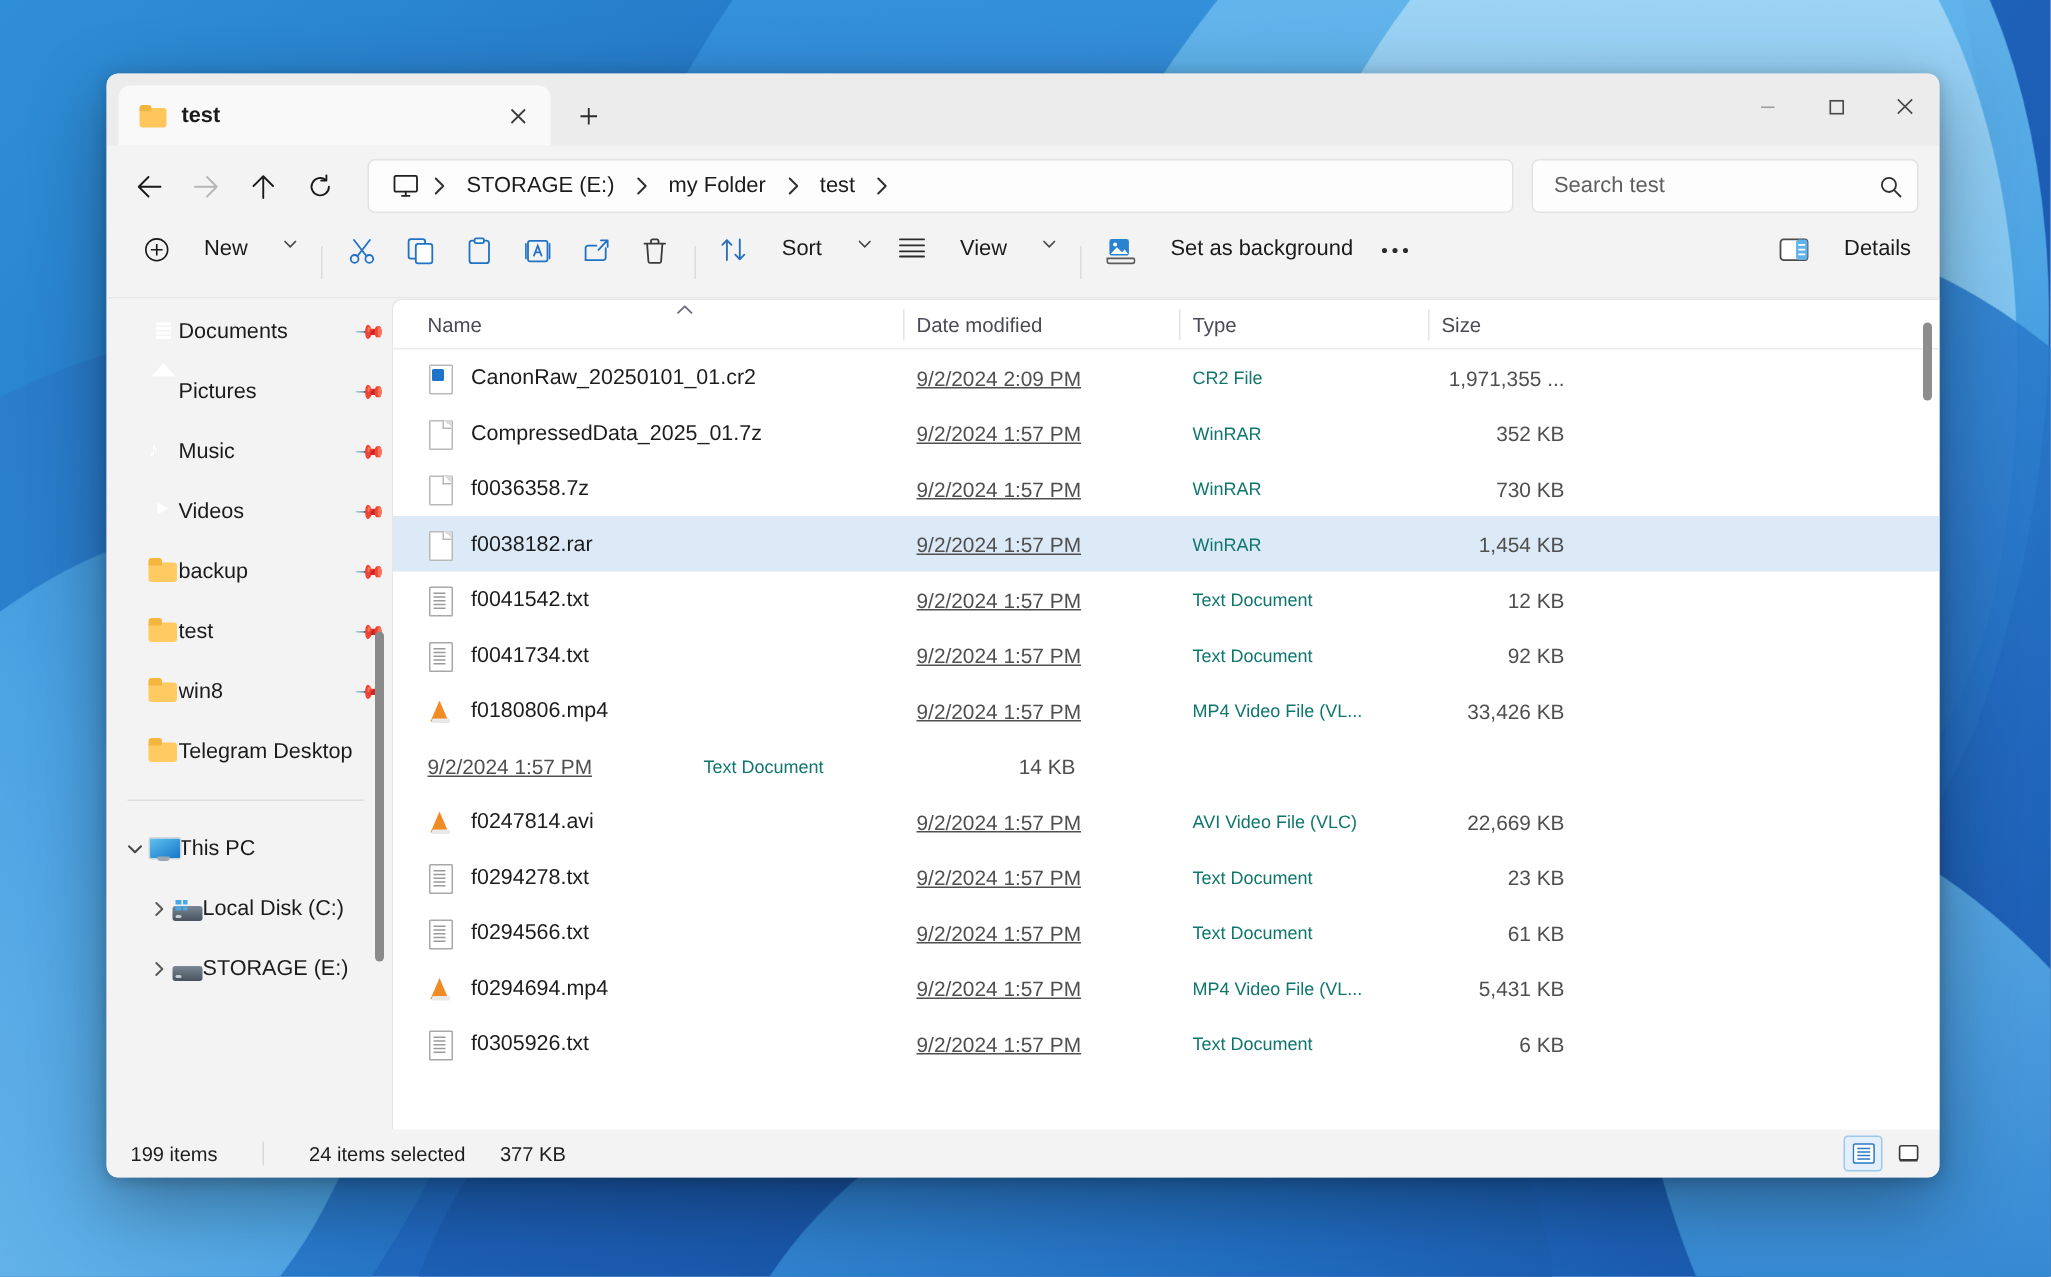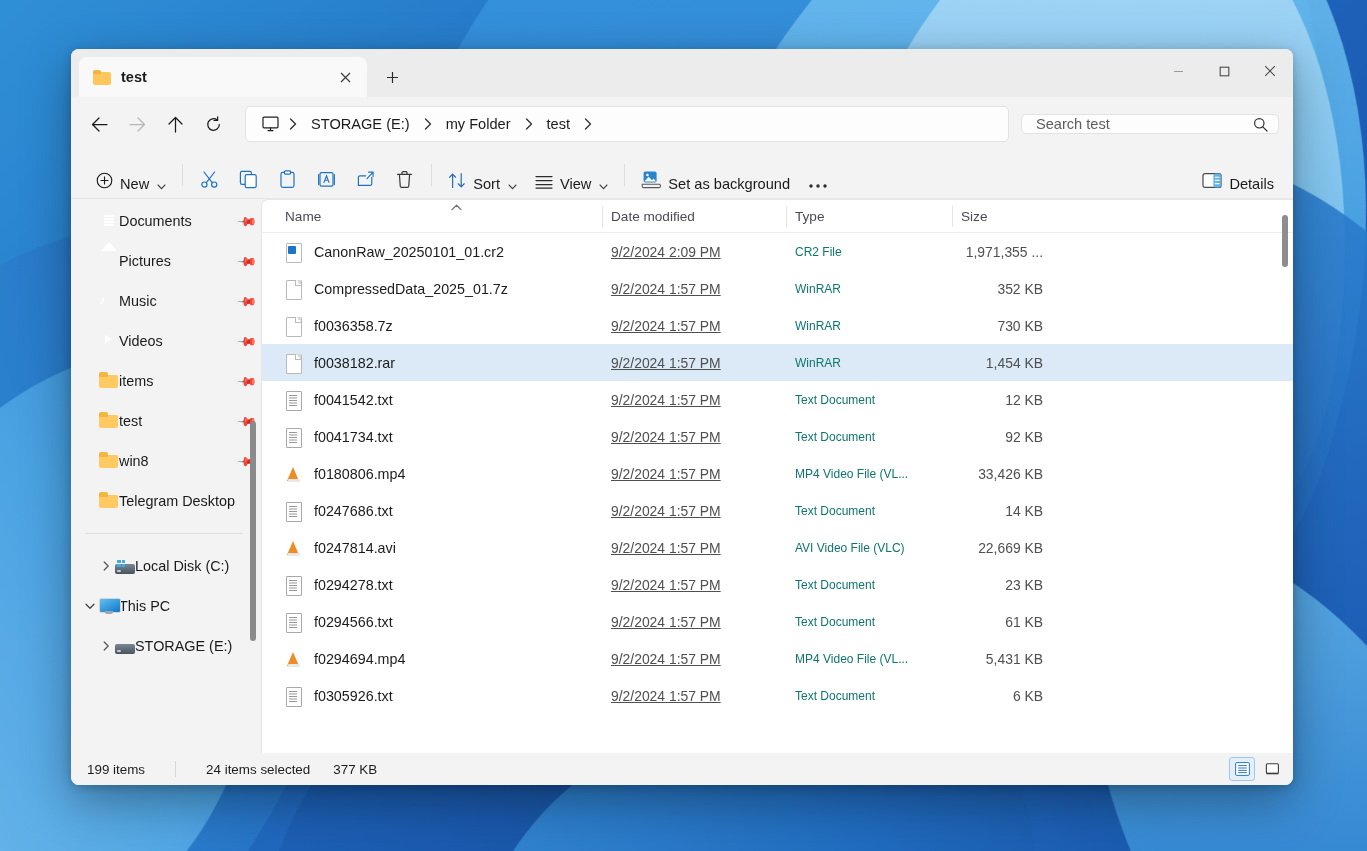--- a/index.html
+++ b/index.html
@@ -148,21 +148,21 @@
   .crumb {
     font-size: 14.6px; color: #1b1b1b;
     padding: 4px 9px; border-radius: 4px;
     white-space: nowrap;
   }
   .crumb-sep {
     color: #3a3a3a; font-size: 13px;
     padding: 0 3px; display: flex; align-items: center;
   }
   .searchbox {
-    width: 258px; height: 20px; margin-left: 10px;
+    width: 258px; height: 36px; margin-left: 10px;
     background: #fdfdfd;
     border: 1px solid #e2e2e2;
     border-radius: 5px;
     display: flex; align-items: center;
     padding: 0 10px 0 14px;
     flex: none;
   }
   .search-text { flex: 1; font-size: 14.6px; color: #5d5d5d; }
   .search-ico { color: #303030; display: flex; align-items: center; }
 
@@ -170,22 +170,22 @@
   .cmdbar {
     height: 48px;
     background: #f3f3f3;
     display: flex; align-items: center;
     padding: 0 10px 0 16px;
     flex: none;
     border-bottom: 1px solid #e7e7e7;
   }
   .cmd {
     height: 34px;
-    display: flex; align-items: flex-end;
-    gap: 7px;
+    display: flex; align-items: flex-start;
+    gap: 23px;
     padding: 0 9px;
     border-radius: 5px;
     color: #1a1a1a;
     font-size: 14.6px;
     white-space: nowrap;
   }
   .cmd.icononly { padding: 0 10px; }
   .cmd .chev { font-size: 10px; color: #444; margin-left: 1px; }
   .cmd-sep { width: 1px; height: 22px; background: #dcdcdc; margin: 0 7px; }
   .spacer { flex: 1; }
@@ -694,21 +694,21 @@
       <div class="nav-item">
         <span class="nav-exp"></span>
         <span class="nav-ico"><span class="ico-video"></span></span>
         <span class="nav-label">Videos</span>
         <span class="pin">📌</span>
       </div>
 
       <div class="nav-item">
         <span class="nav-exp"></span>
         <span class="nav-ico ico-folder"></span>
-        <span class="nav-label">items</span>
+        <span class="nav-label">backup</span>
         <span class="pin">📌</span>
       </div>
 
       <div class="nav-item">
         <span class="nav-exp"></span>
         <span class="nav-ico ico-folder"></span>
         <span class="nav-label">test</span>
         <span class="pin">📌</span>
       </div>
 
@@ -719,48 +719,48 @@
         <span class="pin">📌</span>
       </div>
 
       <div class="nav-item">
         <span class="nav-exp"></span>
         <span class="nav-ico ico-folder"></span>
         <span class="nav-label">Telegram Desktop</span>
       </div>
 
       <div class="nav-sep"></div>
+
+      <div class="nav-item">
+        <span class="nav-exp">
+          <svg width="10" height="7" viewBox="0 0 10 7">
+              <path d="M1 1.2 L5 5.2 L9 1.2" stroke="#444" stroke-width="1.3" fill="none" stroke-linecap="round" stroke-linejoin="round"></path>
+            </svg>
+        </span>
+        <span class="nav-ico ico-pc"></span>
+        <span class="nav-label">This PC</span>
+      </div>
 
       <div class="nav-item" style="padding-left:22px">
         <span class="nav-exp">
           <svg width="7" height="10" viewBox="0 0 7 10">
               <path d="M1.2 1 L5.2 5 L1.2 9" stroke="#5a5a5a" stroke-width="1.3" fill="none" stroke-linecap="round" stroke-linejoin="round"></path>
             </svg>
         </span>
         <span class="nav-ico ico-drive win">
           <span class="winflag">
             <i style="left:0;top:0"></i>
               <i style="left:4.6px;top:0"></i>
               <i style="left:0;top:4px"></i>
               <i style="left:4.6px;top:4px"></i>
           </span>
         </span>
         <span class="nav-label">Local Disk (C:)</span>
       </div>
 
-      <div class="nav-item">
-        <span class="nav-exp">
-          <svg width="10" height="7" viewBox="0 0 10 7">
-              <path d="M1 1.2 L5 5.2 L9 1.2" stroke="#444" stroke-width="1.3" fill="none" stroke-linecap="round" stroke-linejoin="round"></path>
-            </svg>
-        </span>
-        <span class="nav-ico ico-pc"></span>
-        <span class="nav-label">This PC</span>
-      </div>
-
 
       <div class="nav-item" style="padding-left:22px">
         <span class="nav-exp">
           <svg width="7" height="10" viewBox="0 0 7 10">
               <path d="M1.2 1 L5.2 5 L1.2 9" stroke="#5a5a5a" stroke-width="1.3" fill="none" stroke-linecap="round" stroke-linejoin="round"></path>
             </svg>
         </span>
         <span class="nav-ico ico-drive"></span>
         <span class="nav-label">STORAGE (E:)</span>
       </div>
@@ -858,24 +858,20 @@
           <div class="cell name">
             <span class="fico vlc"></span>
             <span>f0180806.mp4</span>
           </div>
           <div class="cell date">9/2/2024 1:57 PM</div>
           <div class="cell type">MP4 Video File (VL...</div>
           <div class="cell size">33,426 KB</div>
         </div>
 
         <div class="row">
-          <div class="cell name">
-            <span class="fico txt"></span>
-            <span>f0247686.txt</span>
-          </div>
           <div class="cell date">9/2/2024 1:57 PM</div>
           <div class="cell type">Text Document</div>
           <div class="cell size">14 KB</div>
         </div>
 
         <div class="row">
           <div class="cell name">
             <span class="fico vlc"></span>
             <span>f0247814.avi</span>
           </div>

